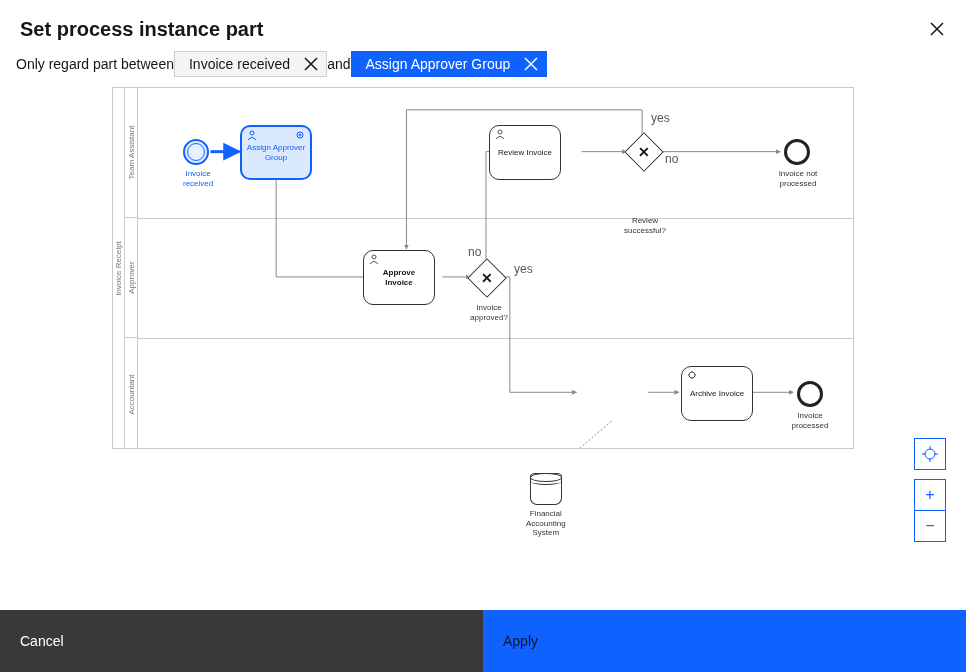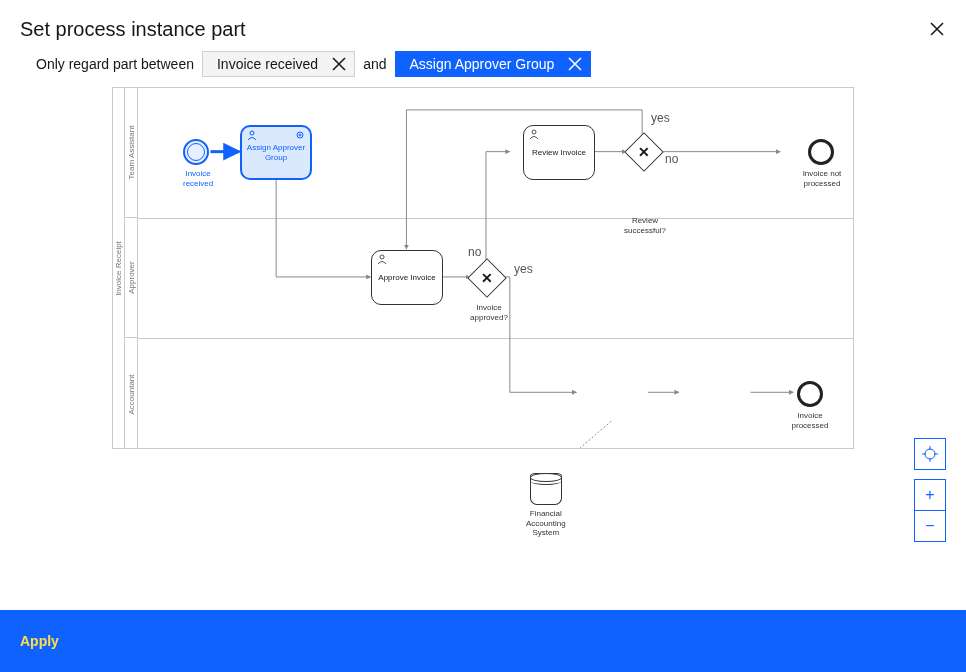--- a/index.html
+++ b/index.html
@@ -1,21 +1,21 @@
 <!DOCTYPE html>
 <html><head>
 <meta charset="utf-8">
 <style>
 * { box-sizing: border-box; margin: 0; padding: 0; }
 body { font-family: "Segoe UI", Arial, sans-serif; width: 966px; height: 672px; position: relative; background: #fff; overflow: hidden; color: #161616; }
 .header { padding: 18px 20px 10px 20px; }
-.title { font-size: 20px; font-weight: 400; }
+.title { font-size: 20px; font-weight: 700; }
 .close-btn { position: absolute; top: 14px; right: 14px; width: 30px; height: 30px; background: none; border: none; cursor: pointer; display:flex; align-items:center; justify-content:center; }
 .close-btn svg { width: 14px; height: 14px; stroke: #161616; stroke-width:1.5; }
-.filter-row { display:flex; align-items:center; gap:8px; padding: 0 20px 10px 36px; font-size: 14px; }
+.filter-row { display:flex; align-items:center; padding: 0 20px 10px 16px; font-size: 14px; }
 .chip { display:inline-flex; align-items:center; border:1px solid #d0d0d0; padding: 4px 8px 4px 14px; font-size:14px; gap:14px; }
 .chip-light { background:#f4f4f4; color:#161616; }
 .chip-blue { background:#0f62fe; color:#fff; border-color:#0f62fe; }
 .chip-x { width:14px; height:14px; }
 .diagram-wrap { position: relative; margin: 0 auto; width: 742px; height: 362px; border:1px solid #cacaca; }
 .lane-labels { position:absolute; left:0; top:0; bottom:0; width:25px; border-right:1px solid #cacaca; }
 .pool-label { position:absolute; left:0; top:0; bottom:0; width:12px; border-right:1px solid #cacaca; display:flex; align-items:center; justify-content:center; }
 .pool-label span { transform: rotate(-90deg); white-space:nowrap; font-size:8px; color:#777; }
 .lane-label { position:absolute; left:12px; width:13px; display:flex; align-items:center; justify-content:center; border-bottom:1px solid #cacaca; }
 .lane-label:last-child{border-bottom:none;}
@@ -42,21 +42,21 @@
 .datastore .cyl::after { content:""; position:absolute; top:4px; left:0; right:0; height:6px; border-bottom:1px solid #333; border-radius:0 0 50% 50%; }
 .caption { font-size:8px; color:#333; text-align:center; line-height:1.2; margin-top:4px; white-space:pre-wrap; }
 .caption-blue { color:#0f62fe; }
 .edge-label { position:absolute; font-size:12px; color:#555; }
 .zoom-controls { position:absolute; right:20px; bottom:130px; display:flex; flex-direction:column; }
 .zoom-controls button { width:32px; height:32px; border:1px solid #0f62fe; background:#fff; color:#0f62fe; font-size:16px; display:flex; align-items:center; justify-content:center; margin-top:-1px; cursor:pointer; }
 .zoom-controls button:first-child{margin-top:0; margin-bottom:10px;}
 .footer { position:absolute; bottom:0; left:0; right:0; height:62px; display:flex; }
 .footer button { flex:1; border:none; font-size:14px; text-align:left; padding: 0 20px; cursor:pointer; }
 .btn-cancel { background:#393939; color:#fff; }
-.btn-apply { background:#0f62fe; color:#fde047;font-weight:bold; }
+.btn-apply { background:#0f62fe; color:#0f172a; }
 </style>
 </head>
 <body>
 
 <div class="header">
   <h1 class="title">Set process instance part</h1>
 </div>
 <button class="close-btn">
   <svg viewBox="0 0 14 14">
       <path d="M1 1 L13 13 M13 1 L1 13" fill="none"></path>
@@ -150,47 +150,47 @@
         </svg>
       <svg class="corner-ic" viewBox="0 0 10 10">
           <circle cx="5" cy="5" r="3" fill="none" stroke="#0f62fe"></circle>
           <circle cx="5" cy="5" r="1" fill="none" stroke="#0f62fe"></circle>
         </svg>
       <span>Assign
 Approver Group</span>
     </div>
   </div>
 
-  <div class="node" style="left:410px; top:37px;">
+  <div class="node" style="left:376px; top:37px;">
     <div class="task">
       <svg class="user-ic" viewBox="0 0 10 10">
           <circle cx="5" cy="3" r="2" fill="none" stroke="#555"></circle>
           <path d="M1 10 Q5 5 9 10" fill="none" stroke="#555"></path>
         </svg>
       <span>Review Invoice</span>
     </div>
   </div>
 
   <div class="node" style="left:517px; top:50px;">
     <div class="gateway">
         <span>✕</span>
       </div>
   </div>
   <div class="caption" style="position:absolute; left:507px; top:84px; width:50px;margin-top:44px;">Review
 successful?</div>
   <div class="edge-label" style="left:538px; top:23px;">yes</div>
   <div class="edge-label" style="left:552px; top:64px;">no</div>
 
-  <div class="node" style="left:671px; top:51px; text-align:center; transform:translateX(0);margin-left:24px;">
+  <div class="node" style="left:671px; top:51px; text-align:center; transform:translateX(0);">
     <div class="event-circle end-circle"></div>
     <div class="caption" style="margin-left:-14px; width:56px;">Invoice not
 processed</div>
   </div>
 
-  <div class="node" style="left:258px; top:162px;">
+  <div class="node" style="left:250px; top:162px;font-weight:bold;">
     <div class="task">
       <svg class="user-ic" viewBox="0 0 10 10">
           <circle cx="5" cy="3" r="2" fill="none" stroke="#555"></circle>
           <path d="M1 10 Q5 5 9 10" fill="none" stroke="#555"></path>
         </svg>
       <span>Approve
 Invoice</span>
     </div>
   </div>
 
@@ -198,20 +198,29 @@
     <div class="gateway">
         <span>✕</span>
       </div>
   </div>
   <div class="caption" style="position:absolute; left:354px; top:211px; width:44px;">Invoice
 approved?</div>
   <div class="edge-label" style="left:355px; top:157px;">no</div>
   <div class="edge-label" style="left:401px; top:174px;">yes</div>
 
 
+  <div class="node" style="left:568px; top:278px;">
+    <div class="task">
+      <svg class="gear-ic" viewBox="0 0 10 10">
+          <circle cx="5" cy="5" r="3" fill="none" stroke="#555"></circle>
+          <path d="M5 1 L5 2 M5 8 L5 9 M1 5 L2 5 M8 5 L9 5" stroke="#555"></path>
+        </svg>
+      <span>Archive Invoice</span>
+    </div>
+  </div>
 
   <div class="node" style="left:684px; top:293px; text-align:center;">
     <div class="event-circle end-circle"></div>
     <div class="caption" style="margin-left:-12px; width:50px;">Invoice
 processed</div>
   </div>
 
   <div class="node datastore" style="left:413px; top:385px;">
     <div class="cyl"></div>
     <div class="caption">Financial
@@ -225,14 +234,15 @@
     <svg width="16" height="16" viewBox="0 0 16 16">
         <circle cx="8" cy="8" r="5" fill="none" stroke="#0f62fe"></circle>
         <path d="M8 0 V4 M8 12 V16 M0 8 H4 M12 8 H16" stroke="#0f62fe"></path>
       </svg>
   </button>
   <button>+</button>
   <button>−</button>
 </div>
 
 <div class="footer">
+  <button class="btn-cancel">Cancel</button>
   <button class="btn-apply">Apply</button>
 </div>
 
 </body></html>

